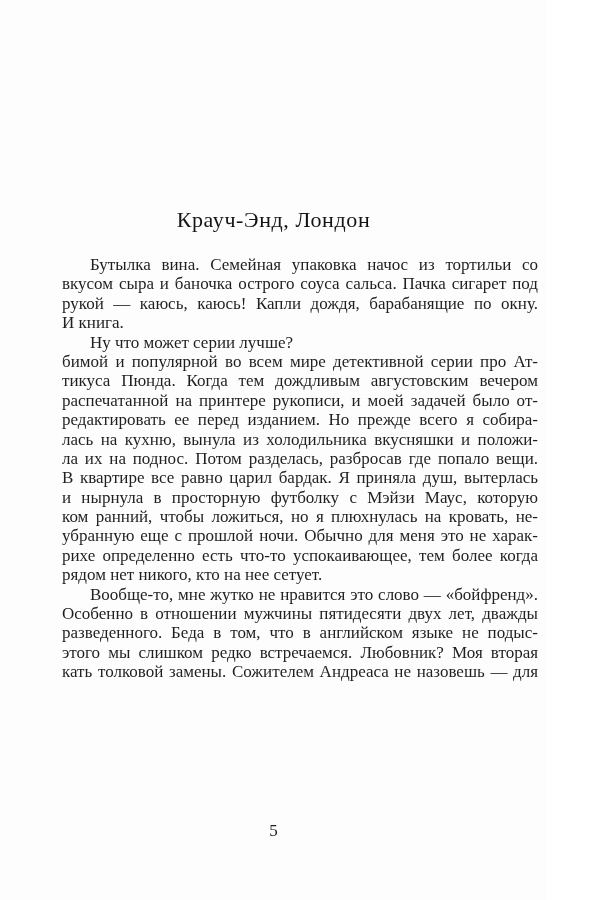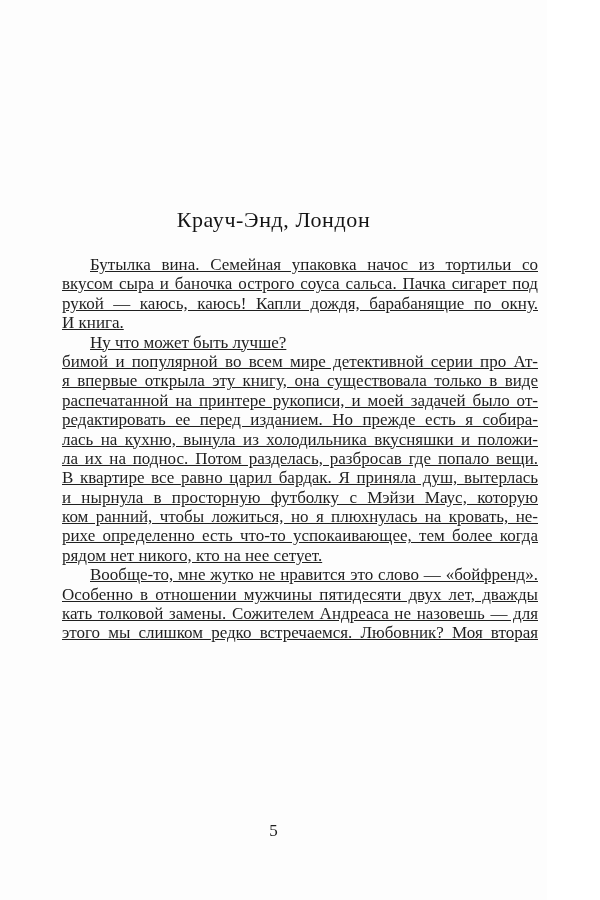--- a/index.html
+++ b/index.html
@@ -33,21 +33,20 @@
     left: 62px;
     width: 476px;
     font-size: 17px;
     line-height: 19.4px;
   }
   .text-line {
     text-align: justify;
     text-align-last: justify;
     height: 19.4px;
     overflow: hidden;
-    text-decoration: underline;
   }
   .text-line.final {
     text-align-last: left;
   }
   .text-line.indent {
     text-indent: 28px;
   }
   .page-number {
     position: absolute;
     top: 821px;
@@ -62,32 +61,34 @@
 <body>
 
 <div class="book-page" style="background: rgb(253, 253, 253); color: rgb(31, 31, 31);">
   <h1 class="chapter-title" style="color: rgb(20, 20, 20);">Крауч-Энд, Лондон</h1>
 
   <div class="body-text">
       <div class="text-line indent">Бутылка вина. Семейная упаковка начос из тортильи со</div>
       <div class="text-line">вкусом сыра и баночка острого соуса сальса. Пачка сигарет под</div>
       <div class="text-line">рукой — каюсь, каюсь! Капли дождя, барабанящие по окну.</div>
       <div class="text-line final">И книга.</div>
-      <div class="text-line indent final">Ну что может быть лучше?</div>
+      <div class="text-line indent final">Ну что может серии лучше?</div>
       <div class="text-line">бимой и популярной во всем мире детективной серии про Ат-</div>
-      <div class="text-line">я впервые открыла эту книгу, она существовала только в виде</div>
+      <div class="text-line">тикуса Пюнда. Когда тем дождливым августовским вечером</div>
       <div class="text-line">распечатанной на принтере рукописи, и моей задачей было от-</div>
-      <div class="text-line">редактировать ее перед изданием. Но прежде есть я собира-</div>
+      <div class="text-line">редактировать ее перед изданием. Но прежде всего я собира-</div>
       <div class="text-line">лась на кухню, вынула из холодильника вкусняшки и положи-</div>
       <div class="text-line">ла их на поднос. Потом разделась, разбросав где попало вещи.</div>
       <div class="text-line">В квартире все равно царил бардак. Я приняла душ, вытерлась</div>
       <div class="text-line">и нырнула в просторную футболку с Мэйзи Маус, которую</div>
       <div class="text-line">ком ранний, чтобы ложиться, но я плюхнулась на кровать, не-</div>
+      <div class="text-line">убранную еще с прошлой ночи. Обычно для меня это не харак-</div>
       <div class="text-line">рихе определенно есть что-то успокаивающее, тем более когда</div>
       <div class="text-line final">рядом нет никого, кто на нее сетует.</div>
       <div class="text-line indent">Вообще-то, мне жутко не нравится это слово — «бойфренд».</div>
       <div class="text-line">Особенно в отношении мужчины пятидесяти двух лет, дважды</div>
+      <div class="text-line">разведенного. Беда в том, что в английском языке не подыс-</div>
+      <div class="text-line">этого мы слишком редко встречаемся. Любовник? Моя вторая</div>
       <div class="text-line">кать толковой замены. Сожителем Андреаса не назовешь — для</div>
-      <div class="text-line">этого мы слишком редко встречаемся. Любовник? Моя вторая</div>
     </div>
 
   <div class="page-number">5</div>
 </div>
 
 </body></html>

